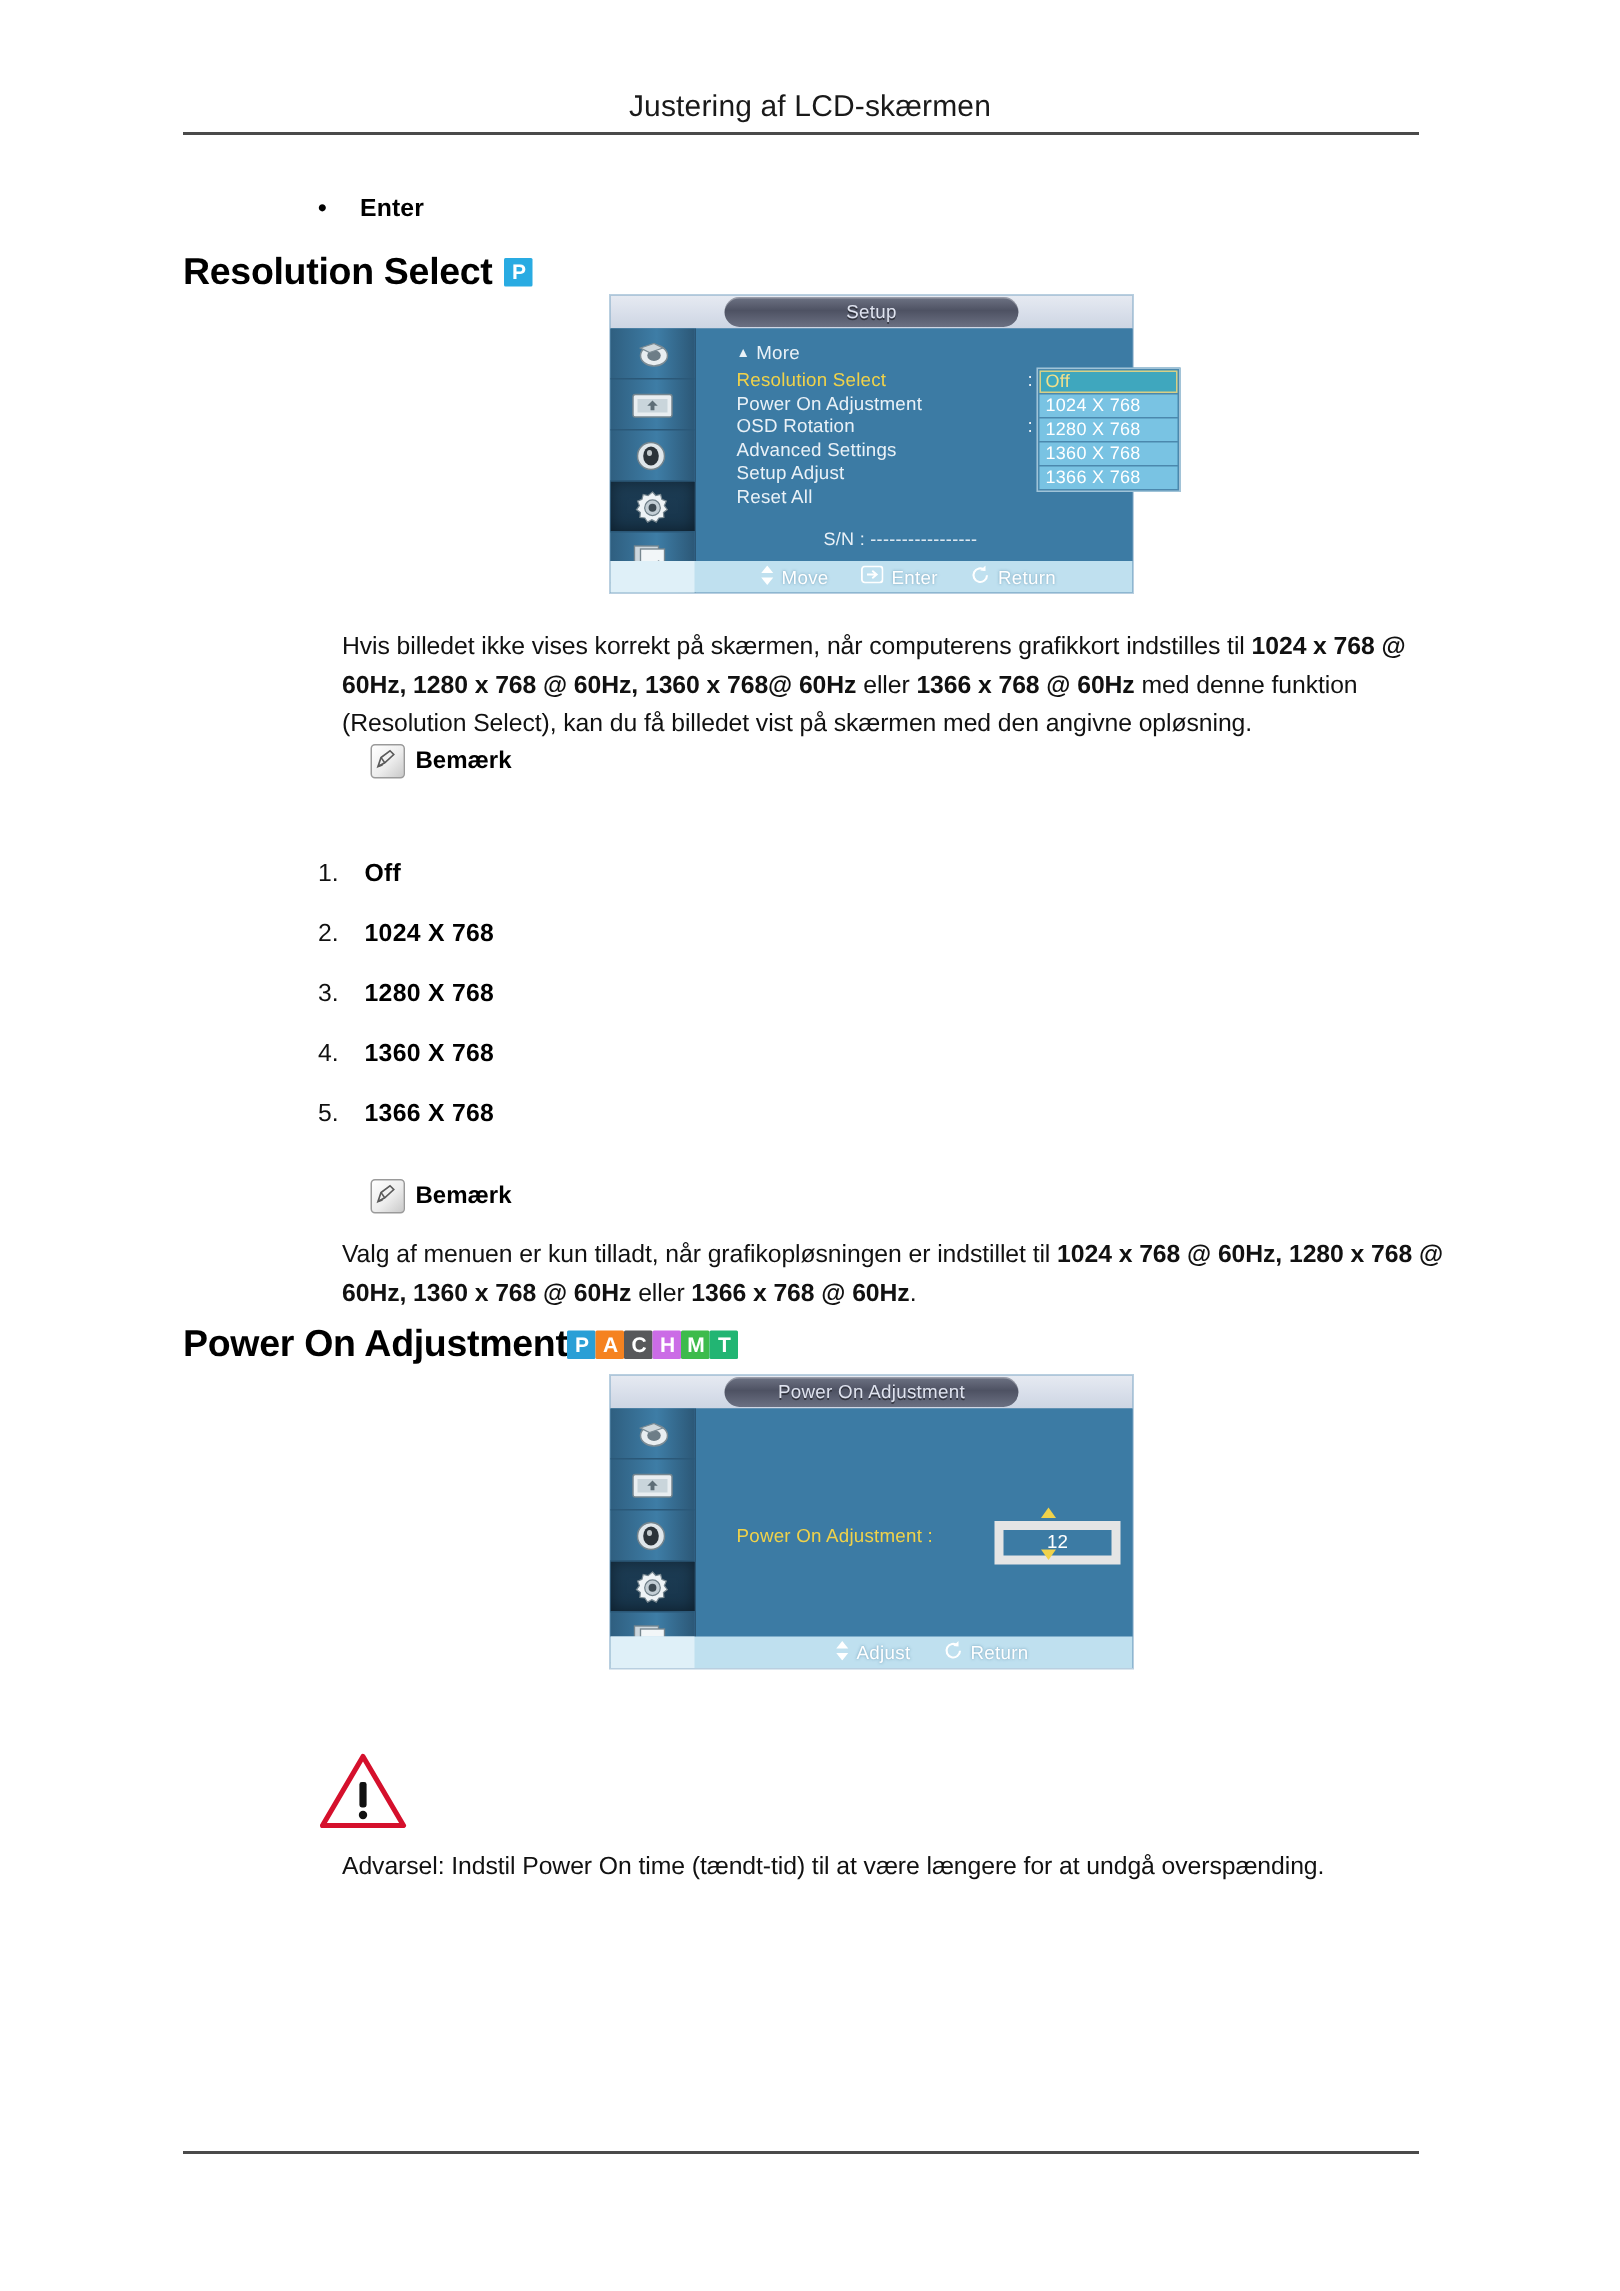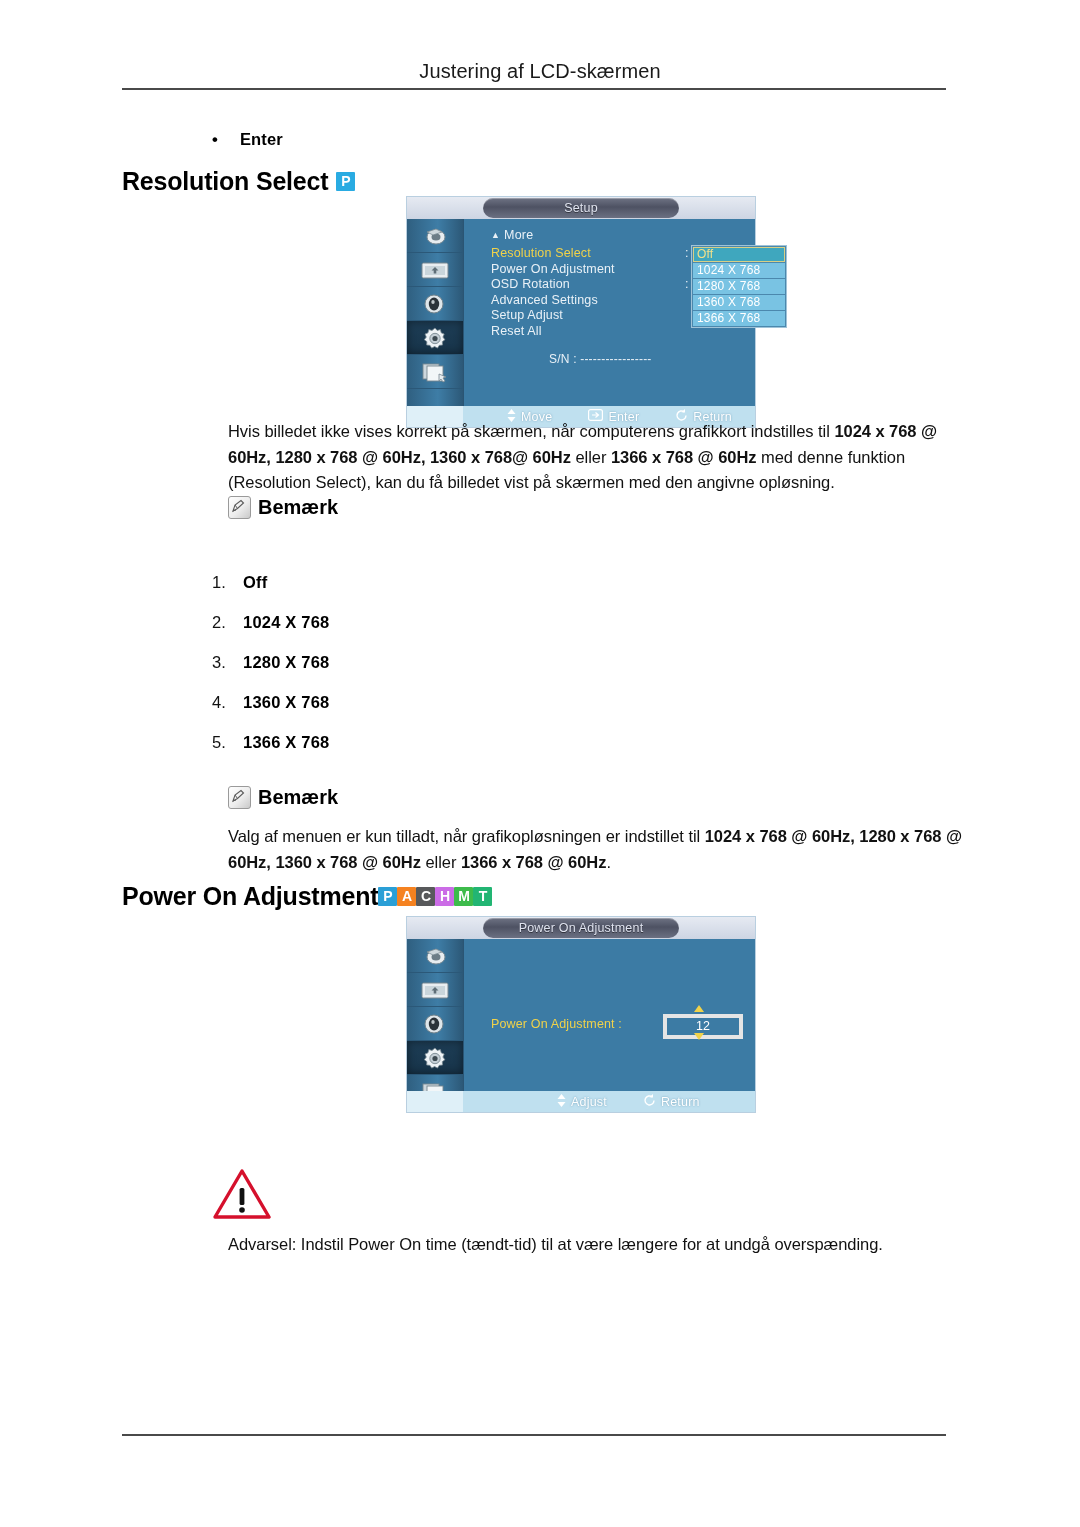--- a/index.html
+++ b/index.html
@@ -111,22 +111,23 @@
   #p-valg       { left: 212px; top: 824px; width: 748px; }
   #p-indstiller { left: 212px; top: 1133px; width: 748px; }
   #p-advarsel   { left: 212px; top: 1232px; width: 760px; }
 
   
   .note {
     position: absolute;
     display: flex;
     align-items: center;
     gap: 7px;
-    font-size: 20px;
+    font-size: 16px;
     font-weight: bold;
+    margin-left: 19px;
   }
   #note-1 { left: 228px; top: 496px; }
   #note-2 { left: 228px; top: 786px; }
 
   .note-icon {
     width: 21px;
     height: 21px;
     border: 1px solid #9a9a9a;
     border-radius: 3px;
     background: linear-gradient(135deg, #ffffff 0%, #ededed 55%, #c9c9c9 100%);
@@ -167,21 +168,21 @@
     width: 60px;
     height: 52px;
   }
 
   
   .osd {
     position: absolute;
     background: #3c7ba4;
     box-shadow: 0 0 0 1px #b9cfe0;
   }
-  #osd-setup   { left: 407px; top: 197px;  width: 348px; height: 230px; }
+  #osd-setup   { left: 407px; top: 197px;  width: 348px; height: 198px; }
   #osd-poweron { left: 407px; top: 917px;  width: 348px; height: 195px; }
 
   .osd-titlebar {
     position: absolute;
     left: 0; top: 0;
     width: 100%;
     height: 22px;
     background: linear-gradient(to bottom, #e6eaf2 0%, #cdd5e3 100%);
   }
   .osd-titlepill {
@@ -335,21 +336,21 @@
     height: 21px;
     background: #dff0f8;
   }
   .hints {
     position: absolute;
     left: 100px;
     top: 0;
     height: 21px;
     display: flex;
     align-items: center;
-    gap: 36px;
+    gap: 22px;
     color: #ffffff;
     font-size: 12.5px;
     letter-spacing: .2px;
     text-shadow: 0 0 2px rgba(90,140,170,.8);
   }
   .hints.center { left: 150px; }
   .hint { display: flex; align-items: center; gap: 5px; }
 
   
   .poa-label {
@@ -359,21 +360,21 @@
     color: #f0d24a;
     font-size: 12.5px;
     letter-spacing: .15px;
   }
   .poa-field {
     position: absolute;
     left: 200px;
     top: 75px;
     width: 72px;
     height: 17px;
-    border: 4px solid #e5e5e5;
+    border: 6px solid #e5e5e5;
     background: #3c7ba4;
     color: #ffffff;
     font-size: 12.5px;
     text-align: center;
     line-height: 17px;
   }
   .poa-arrow {
     position: absolute;
     left: 231px;
     width: 0; height: 0;

